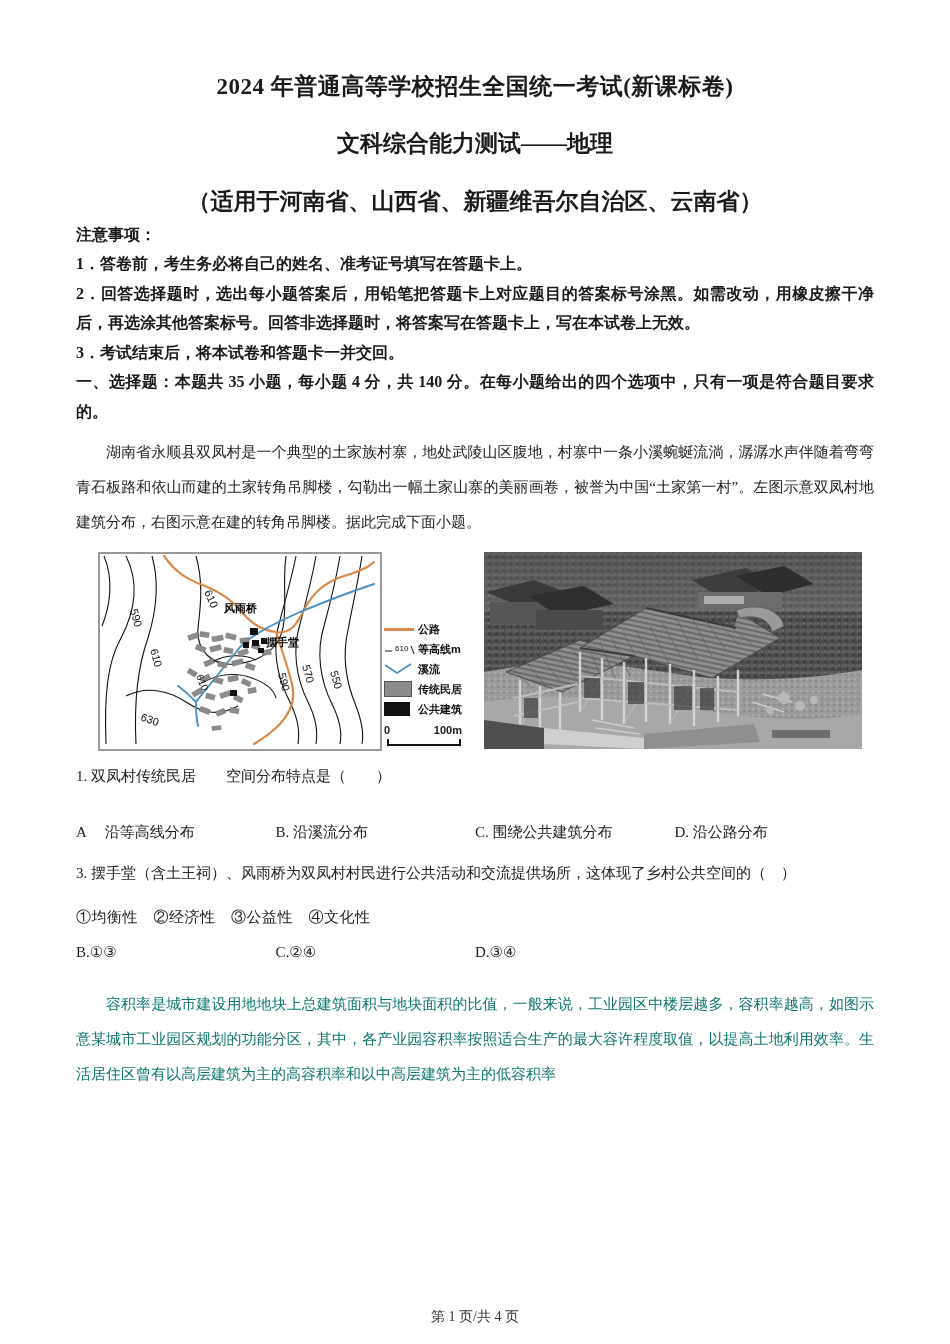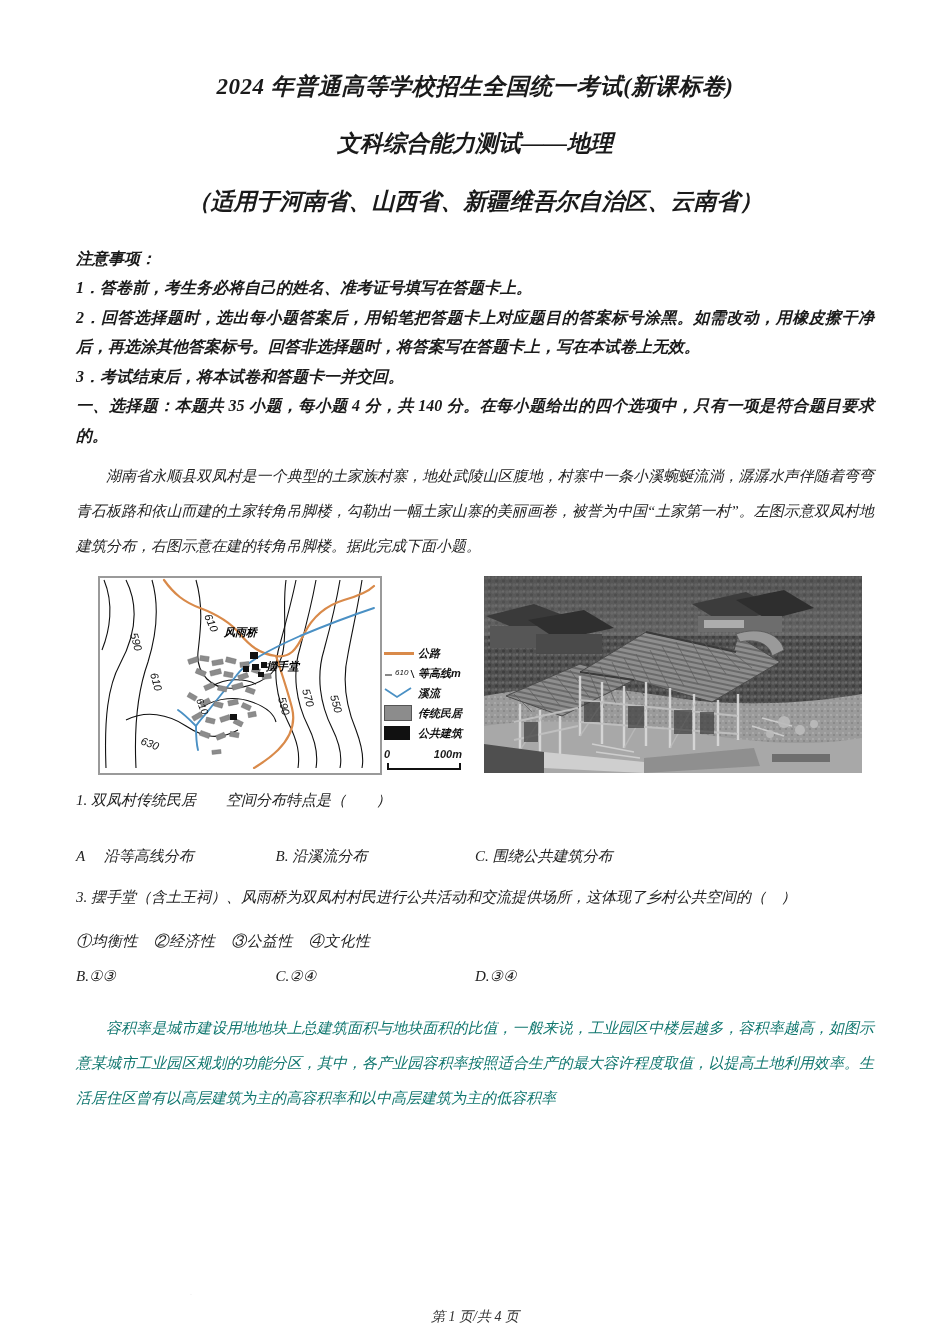--- a/index.html
+++ b/index.html
@@ -14,21 +14,20 @@
     font-family: "Liberation Serif", "DejaVu Serif", serif;
     color: #1a1a1a;
     overflow: hidden;
   }
   .page {
     position: relative;
     width: 950px;
     height: 1344px;
     box-sizing: border-box;
     padding: 0 76px;
-    font-style: italic;
   }
 
   
   .title-block { padding-top: 70px; text-align: center; }
   .doc-title {
     font-size: 23px;
     font-weight: bold;
     letter-spacing: 0.5px;
     line-height: 1.5;
   }
@@ -39,21 +38,21 @@
     line-height: 1.5;
   }
   .doc-scope {
     font-size: 23px;
     font-weight: bold;
     margin-top: 24px;
     line-height: 1.5;
   }
 
   
-  .notice { margin-top: 24px; }
+  .notice { }
   .notice-heading {
     font-size: 16px;
     font-weight: bold;
     line-height: 1.85;
   }
   .notice-item {
     font-size: 16px;
     font-weight: bold;
     line-height: 1.85;
     text-align: justify;
@@ -489,20 +488,21 @@
     </div>
   </div>
 
   <div class="q">
     <div class="q-stem">1. 双凤村传统民居　　空间分布特点是（　　）</div>
     <div class="gapline"></div>
     <div class="opts">
       <span>A　 沿等高线分布</span>
       <span>B. 沿溪流分布</span>
       <span>C. 围绕公共建筑分布</span>
+      <span>D. 沿公路分布</span>
     </div>
   </div>
 
 
   <div class="q">
     <div class="q-stem">3. 摆手堂（含土王祠）、风雨桥为双凤村村民进行公共活动和交流提供场所，这体现了乡村公共空间的（　）</div>
     <div class="choice-list">①均衡性　②经济性　③公益性　④文化性</div>
     <div class="opts">
       <span>B.①③</span>
       <span>C.②④</span>

